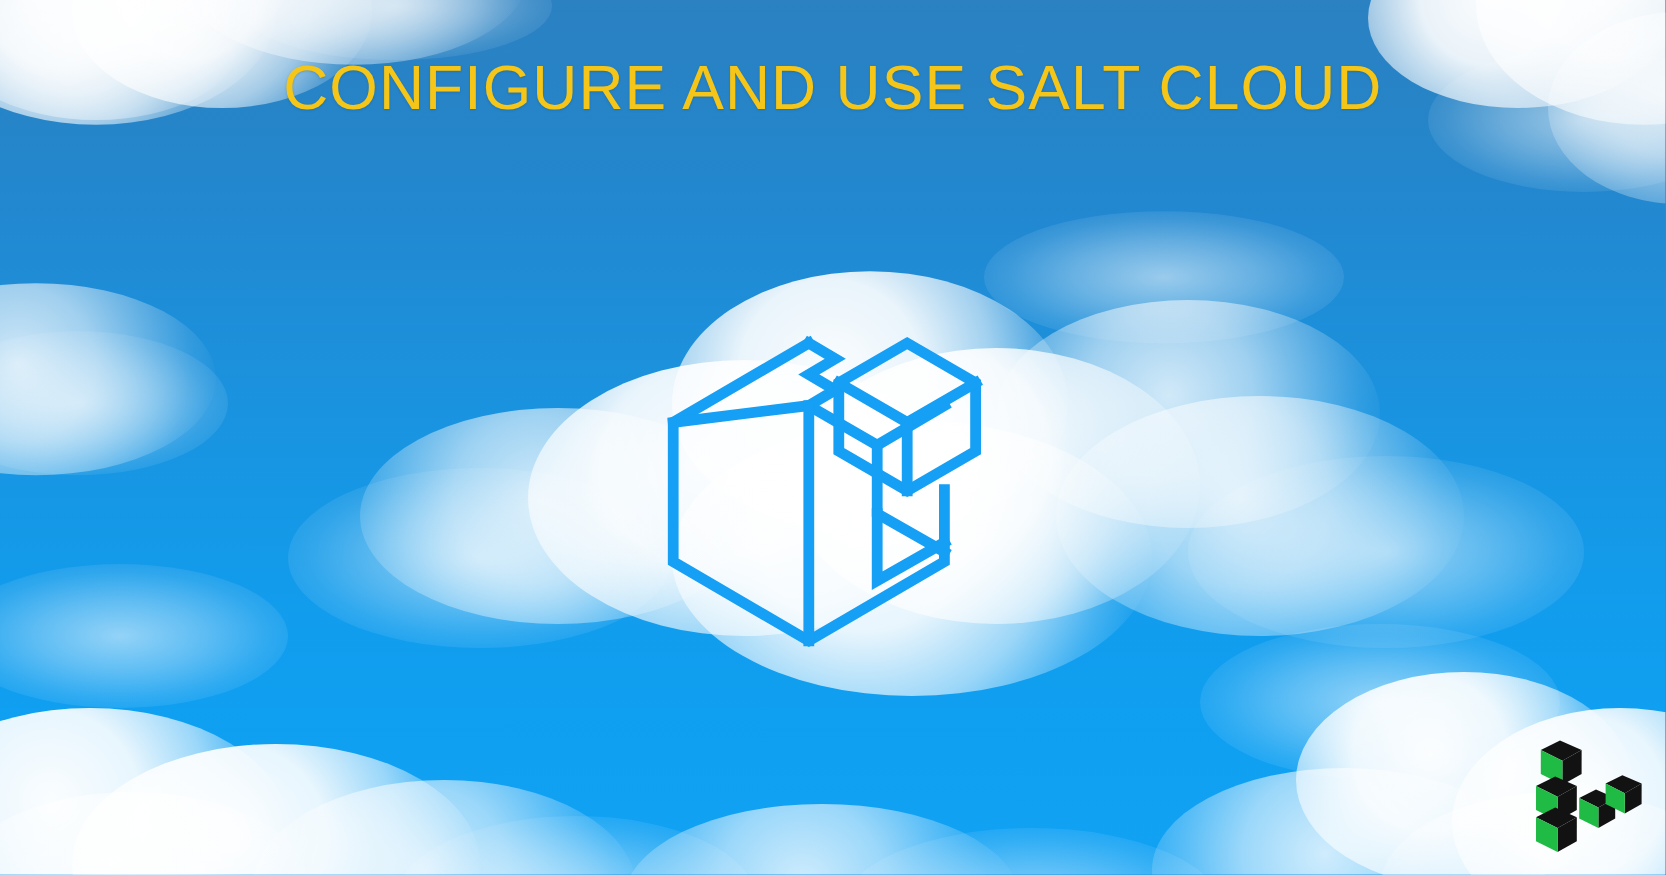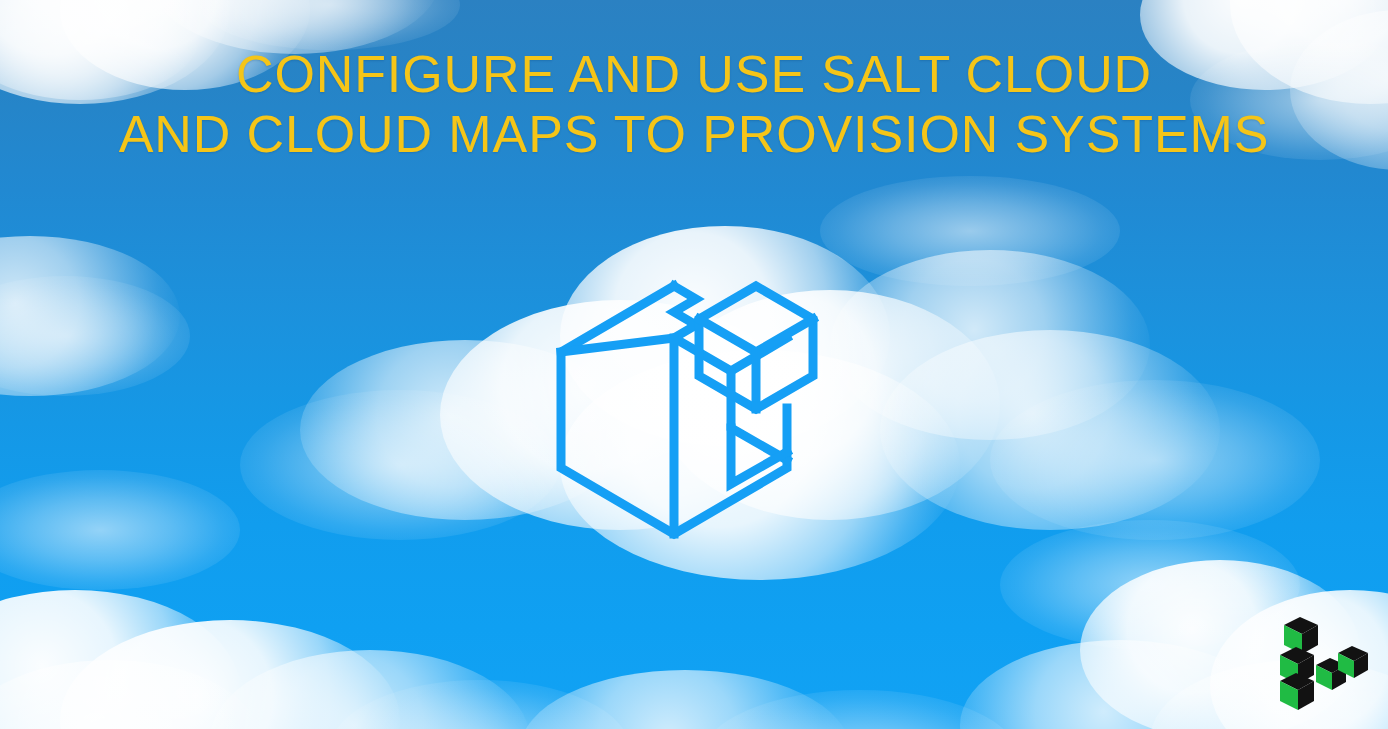--- a/index.html
+++ b/index.html
@@ -135,21 +135,20 @@
     <div class="puff soft" style="left:960px;  top:640px; width:320px; height:170px;"></div>
     <div class="puff soft" style="left:1150px; top:660px; width:300px; height:160px;"></div>
     <div class="puff wisp" style="left:1000px; top:520px; width:300px; height:130px;"></div>
 
     <div class="puff wisp" style="left:820px;  top:176px; width:300px; height:110px;"></div>
     <div class="puff wisp" style="left:-40px;  top:470px; width:280px; height:120px;"></div>
   </div>
 
   <div id="title-block">
     <span class="title-line">CONFIGURE AND USE SALT CLOUD</span>
-    <span class="title-line">AND CLOUD MAPS TO PROVISION SYSTEMS</span>
   </div>
 
   <div id="emblem">
     <svg viewBox="0 0 280 282" xmlns="http://www.w3.org/2000/svg" fill="none" stroke="#159FF5" stroke-width="9" stroke-linejoin="miter" stroke-linecap="square">
 
       <path d="M 118 18 L 5 84 L 5 200 L 118 266 L 231 200 L 231 140"></path>
 
       <path d="M 118 18 L 140 31 L 118 44 L 140 57 L 118 70 L 175 103 L 231 70"></path>
 
       <path d="M 118 70 L 5 84"></path>

